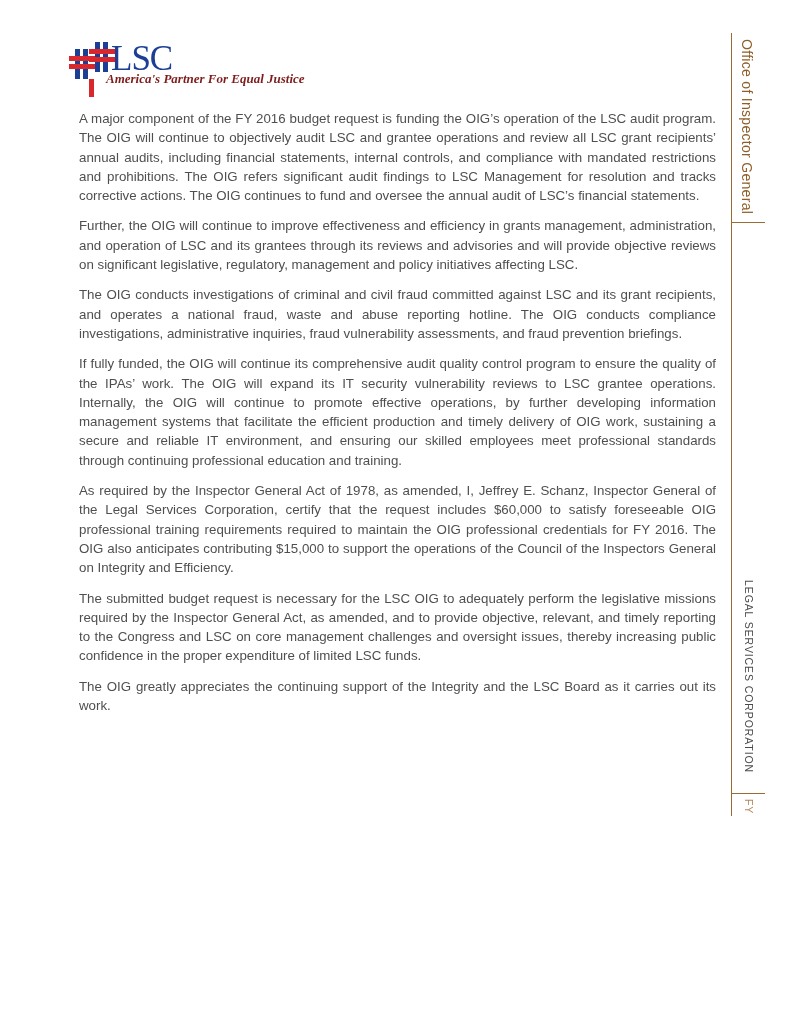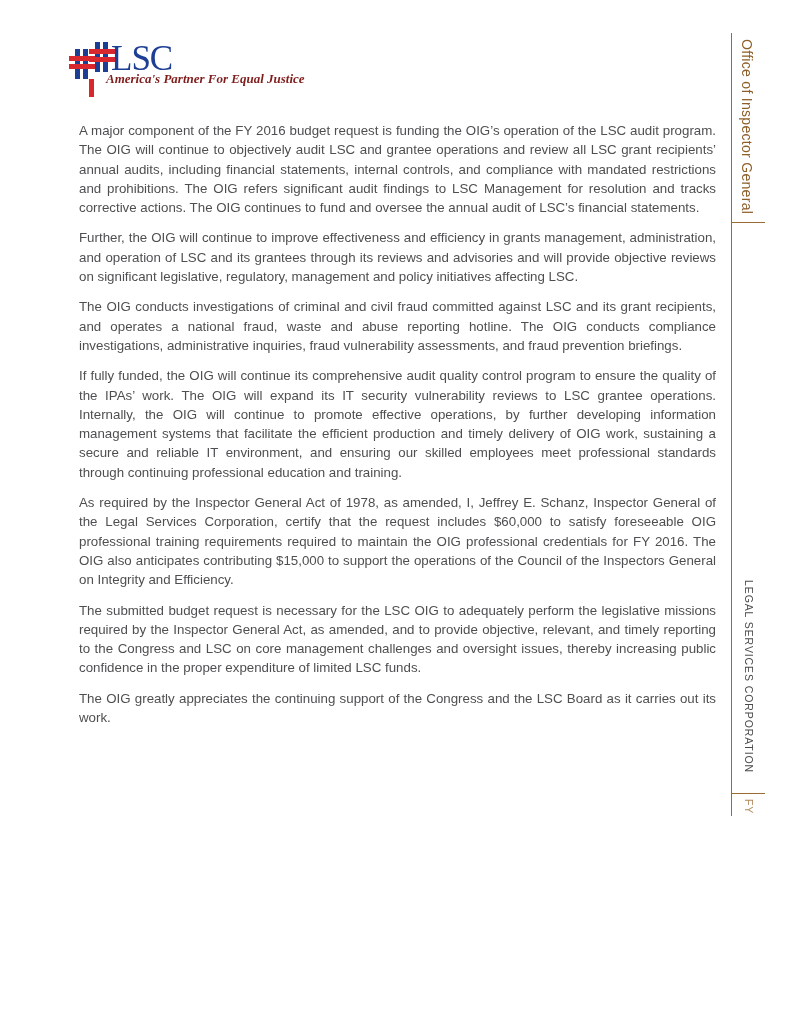--- a/index.html
+++ b/index.html
@@ -48,21 +48,20 @@
   
   .content {
     position: absolute;
     left: 79px;
     top: 109px;
     width: 637px;
     color: #4f4f51;
     font-size: 13.3px;
     line-height: 19.3px;
     text-align: justify;
-    margin-top: 12px;
   }
   .content p {
     margin: 0 0 11px 0;
   }
 
   
   .side-rule {
     position: absolute;
     left: 731px;
     top: 33px;
@@ -145,21 +144,21 @@
   <div class="logo-lsc">LSC</div>
   <div class="logo-tagline">America's Partner For Equal Justice</div>
 
   <div class="content">
     <p>A major component of the FY 2016 budget request is funding the OIG’s operation of the LSC audit program. The OIG will continue to objectively audit LSC and grantee operations and review all LSC grant recipients’ annual audits, including financial statements, internal controls, and compliance with mandated restrictions and prohibitions. The OIG refers significant audit findings to LSC Management for resolution and tracks corrective actions. The OIG continues to fund and oversee the annual audit of LSC’s financial statements.</p>
     <p>Further, the OIG will continue to improve effectiveness and efficiency in grants management, administration, and operation of LSC and its grantees through its reviews and advisories and will provide objective reviews on significant legislative, regulatory, management and policy initiatives affecting LSC.</p>
     <p>The OIG conducts investigations of criminal and civil fraud committed against LSC and its grant recipients, and operates a national fraud, waste and abuse reporting hotline. The OIG conducts compliance investigations, administrative inquiries, fraud vulnerability assessments, and fraud prevention briefings.</p>
     <p>If fully funded, the OIG will continue its comprehensive audit quality control program to ensure the quality of the IPAs’ work. The OIG will expand its IT security vulnerability reviews to LSC grantee operations. Internally, the OIG will continue to promote effective operations, by further developing information management systems that facilitate the efficient production and timely delivery of OIG work, sustaining a secure and reliable IT environment, and ensuring our skilled employees meet professional standards through continuing professional education and training.</p>
     <p>As required by the Inspector General Act of 1978, as amended, I, Jeffrey E. Schanz, Inspector General of the Legal Services Corporation, certify that the request includes $60,000 to satisfy foreseeable OIG professional training requirements required to maintain the OIG professional credentials for FY 2016. The OIG also anticipates contributing $15,000 to support the operations of the Council of the Inspectors General on Integrity and Efficiency.</p>
     <p>The submitted budget request is necessary for the LSC OIG to adequately perform the legislative missions required by the Inspector General Act, as amended, and to provide objective, relevant, and timely reporting to the Congress and LSC on core management challenges and oversight issues, thereby increasing public confidence in the proper expenditure of limited LSC funds.</p>
-    <p>The OIG greatly appreciates the continuing support of the Congress and the LSC Board as it carries out its work.</p>
+    <p>The OIG greatly appreciates the continuing support of the Integrity and the LSC Board as it carries out its work.</p>
   </div>
 
   <div class="side-rule"></div>
   <div class="side-tick tick-1"></div>
   <div class="side-tick tick-2"></div>
 
   <div class="v-text side-section">Office of Inspector General</div>
   <div class="v-text side-org">LEGAL SERVICES CORPORATION</div>
   <div class="v-text side-report">FY 2016 BUDGET REQUEST</div>
 

